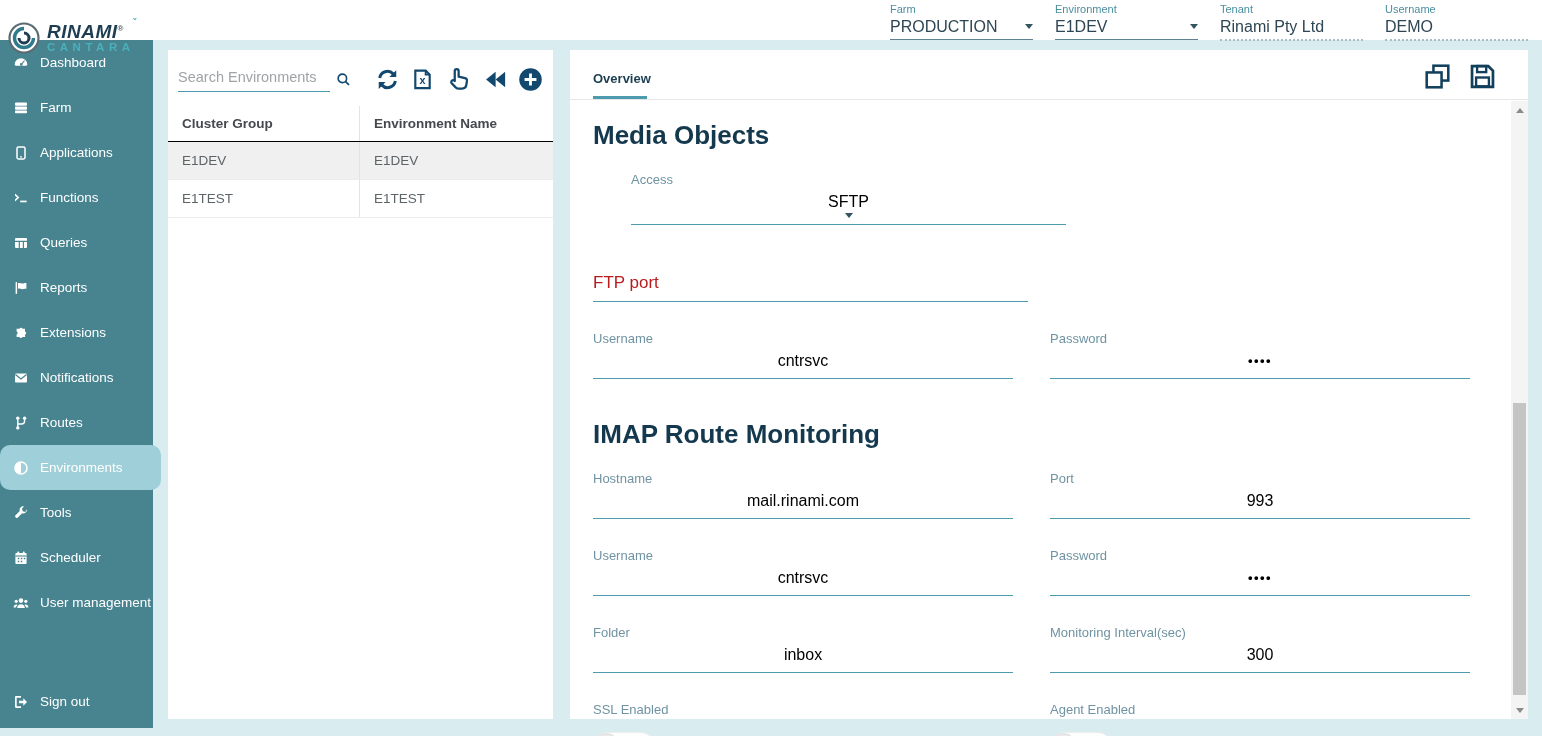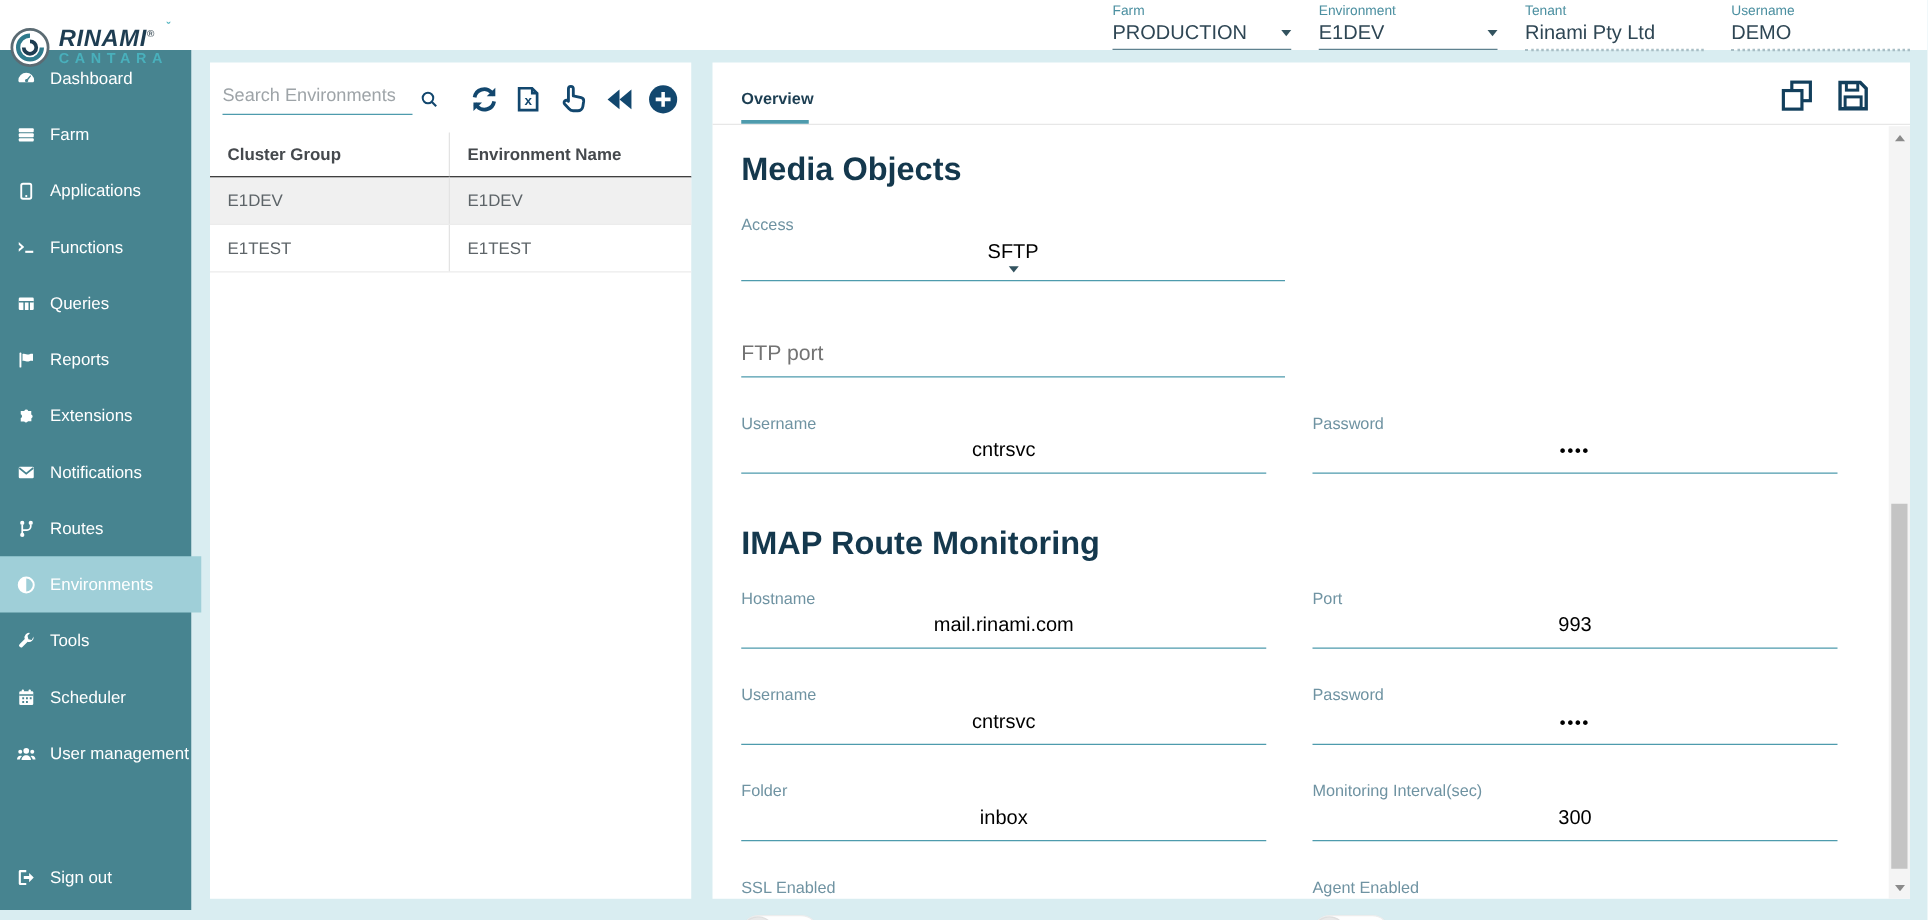--- a/index.html
+++ b/index.html
@@ -18,21 +18,21 @@
   .hdr-field { width:143px; }
   .hdr-label { font-size:11px; color:#4B8FA0; line-height:13px; }
   .hdr-value { font-size:16px; color:#2E4654; line-height:21px; display:flex; justify-content:space-between; align-items:center; padding-bottom:2px; }
   .hdr-select .hdr-value { border-bottom:1px solid #5F8290; }
   .hdr-readonly .hdr-value { border-bottom:2px dotted #A8BEC5; }
   .caret { width:0; height:0; border-left:4px solid transparent; border-right:4px solid transparent; border-top:5px solid #33535F; display:inline-block; }
 
   
   .sidebar { position:absolute; top:40px; left:0; width:153px; height:688px; background:#478490; z-index:4; }
   .sidebar-item { height:45px; display:flex; align-items:center; gap:11px; padding-left:13px; color:#fff; font-size:13.5px; font-weight:500; cursor:pointer; white-space:nowrap; }
-  .sidebar-item.active { width:161px; background:#9FCFD8; }
+  .sidebar-item.active { width:161px; background:#9FCFD8;border-radius:10px; }
   .sidebar-item svg { flex:0 0 16px; }
   .signout { position:absolute; bottom:4px; left:0; width:153px; }
 
   
   .panel { position:absolute; background:#fff; }
   .list-panel { left:168px; top:50px; width:385px; height:669px; }
   .main-panel { left:570px; top:50px; width:958px; height:669px; }
 
   
   .search-row { display:flex; align-items:center; padding:16px 10px 0 10px; }
@@ -56,23 +56,23 @@
   .panel-actions { position:absolute; right:32px; top:13px; display:flex; gap:18px; color:#123F5C; }
   .panel-actions > * { cursor:pointer; }
 
   .content { padding:10px 55px 0 23px; }
   .sec-title { font-size:26px; font-weight:bold; color:#14384D; margin:10px 0 20px 0; }
   .frow { display:flex; gap:37px; }
   .field { width:420px; }
   .field.wide { width:435px; }
   .f-label { font-size:13px; color:#6F93A2; line-height:17px; }
   .f-value { font-size:16px; color:#000000; line-height:22px; padding:3px 0 6px 0; border-bottom:1px solid #4E9BAD; min-height:32px; display:flex; justify-content:space-between; align-items:center;flex-direction:column; }
-  .f-float { font-size:17px; color:#737373; padding:6px 0 8px 0; border-bottom:1px solid #4E9BAD; }
+  .f-float { font-size:17px; color:#b91c1c; padding:6px 0 8px 0; border-bottom:1px solid #4E9BAD; }
   .dots { font-size:13px; font-weight:bold; letter-spacing:1.5px; }
-  .mb45 { margin-bottom:42px; }
+  .mb45 { margin-bottom:42px;margin-left:38px; }
   .mb28 { margin-bottom:28px; }
   .mb40 { margin-bottom:40px; }
 
   .toggle-field .f-label { margin-bottom:14px; }
   .toggle { width:62px; height:28px; border-radius:14px; background:#FEFEFE; border:1px solid #EDEDED; box-shadow:0 1px 2px rgba(0,0,0,.06); display:flex; align-items:center; cursor:pointer; }
   .knob { width:27px; height:27px; border-radius:50%; background:#E9E9E9; border:1px solid #DFDFDF; margin-left:-1px; }
   .off-txt { font-size:9.5px; color:#4A4A4A; margin-left:6px; letter-spacing:.5px; }
 
   
   .scrollbar { position:absolute; top:51px; right:0; bottom:0; width:17px; background:#F4F4F4; }

